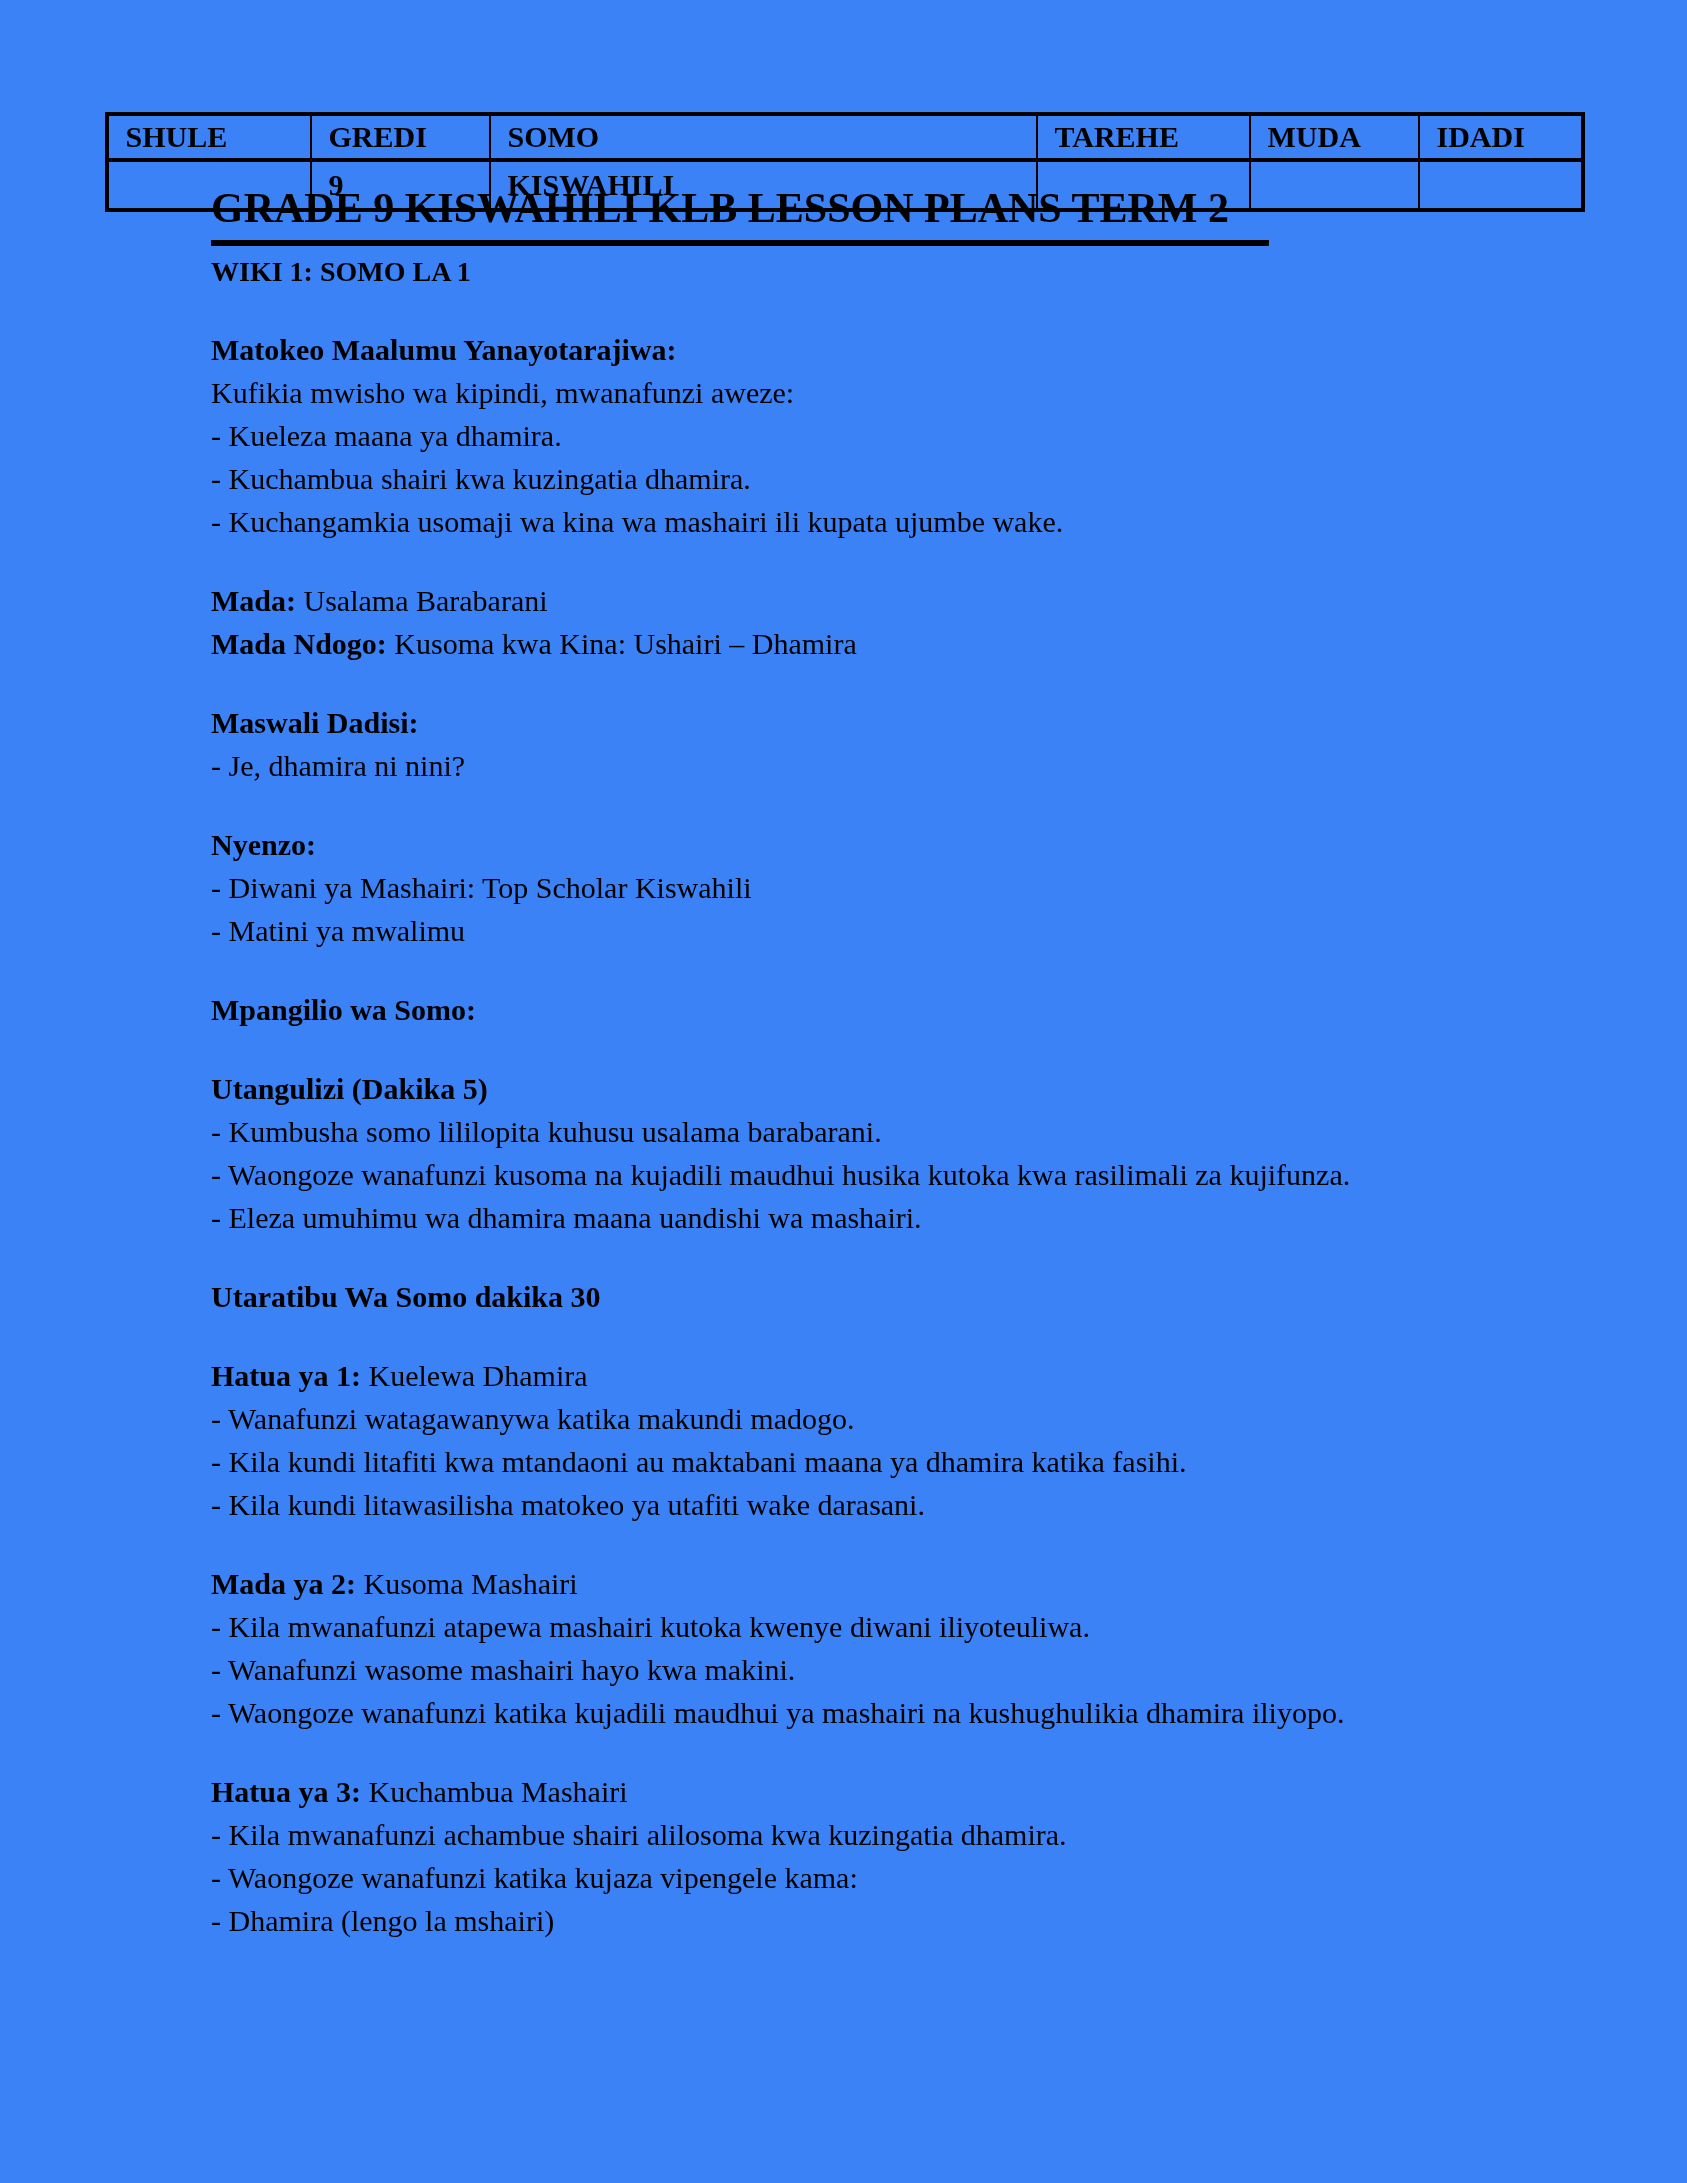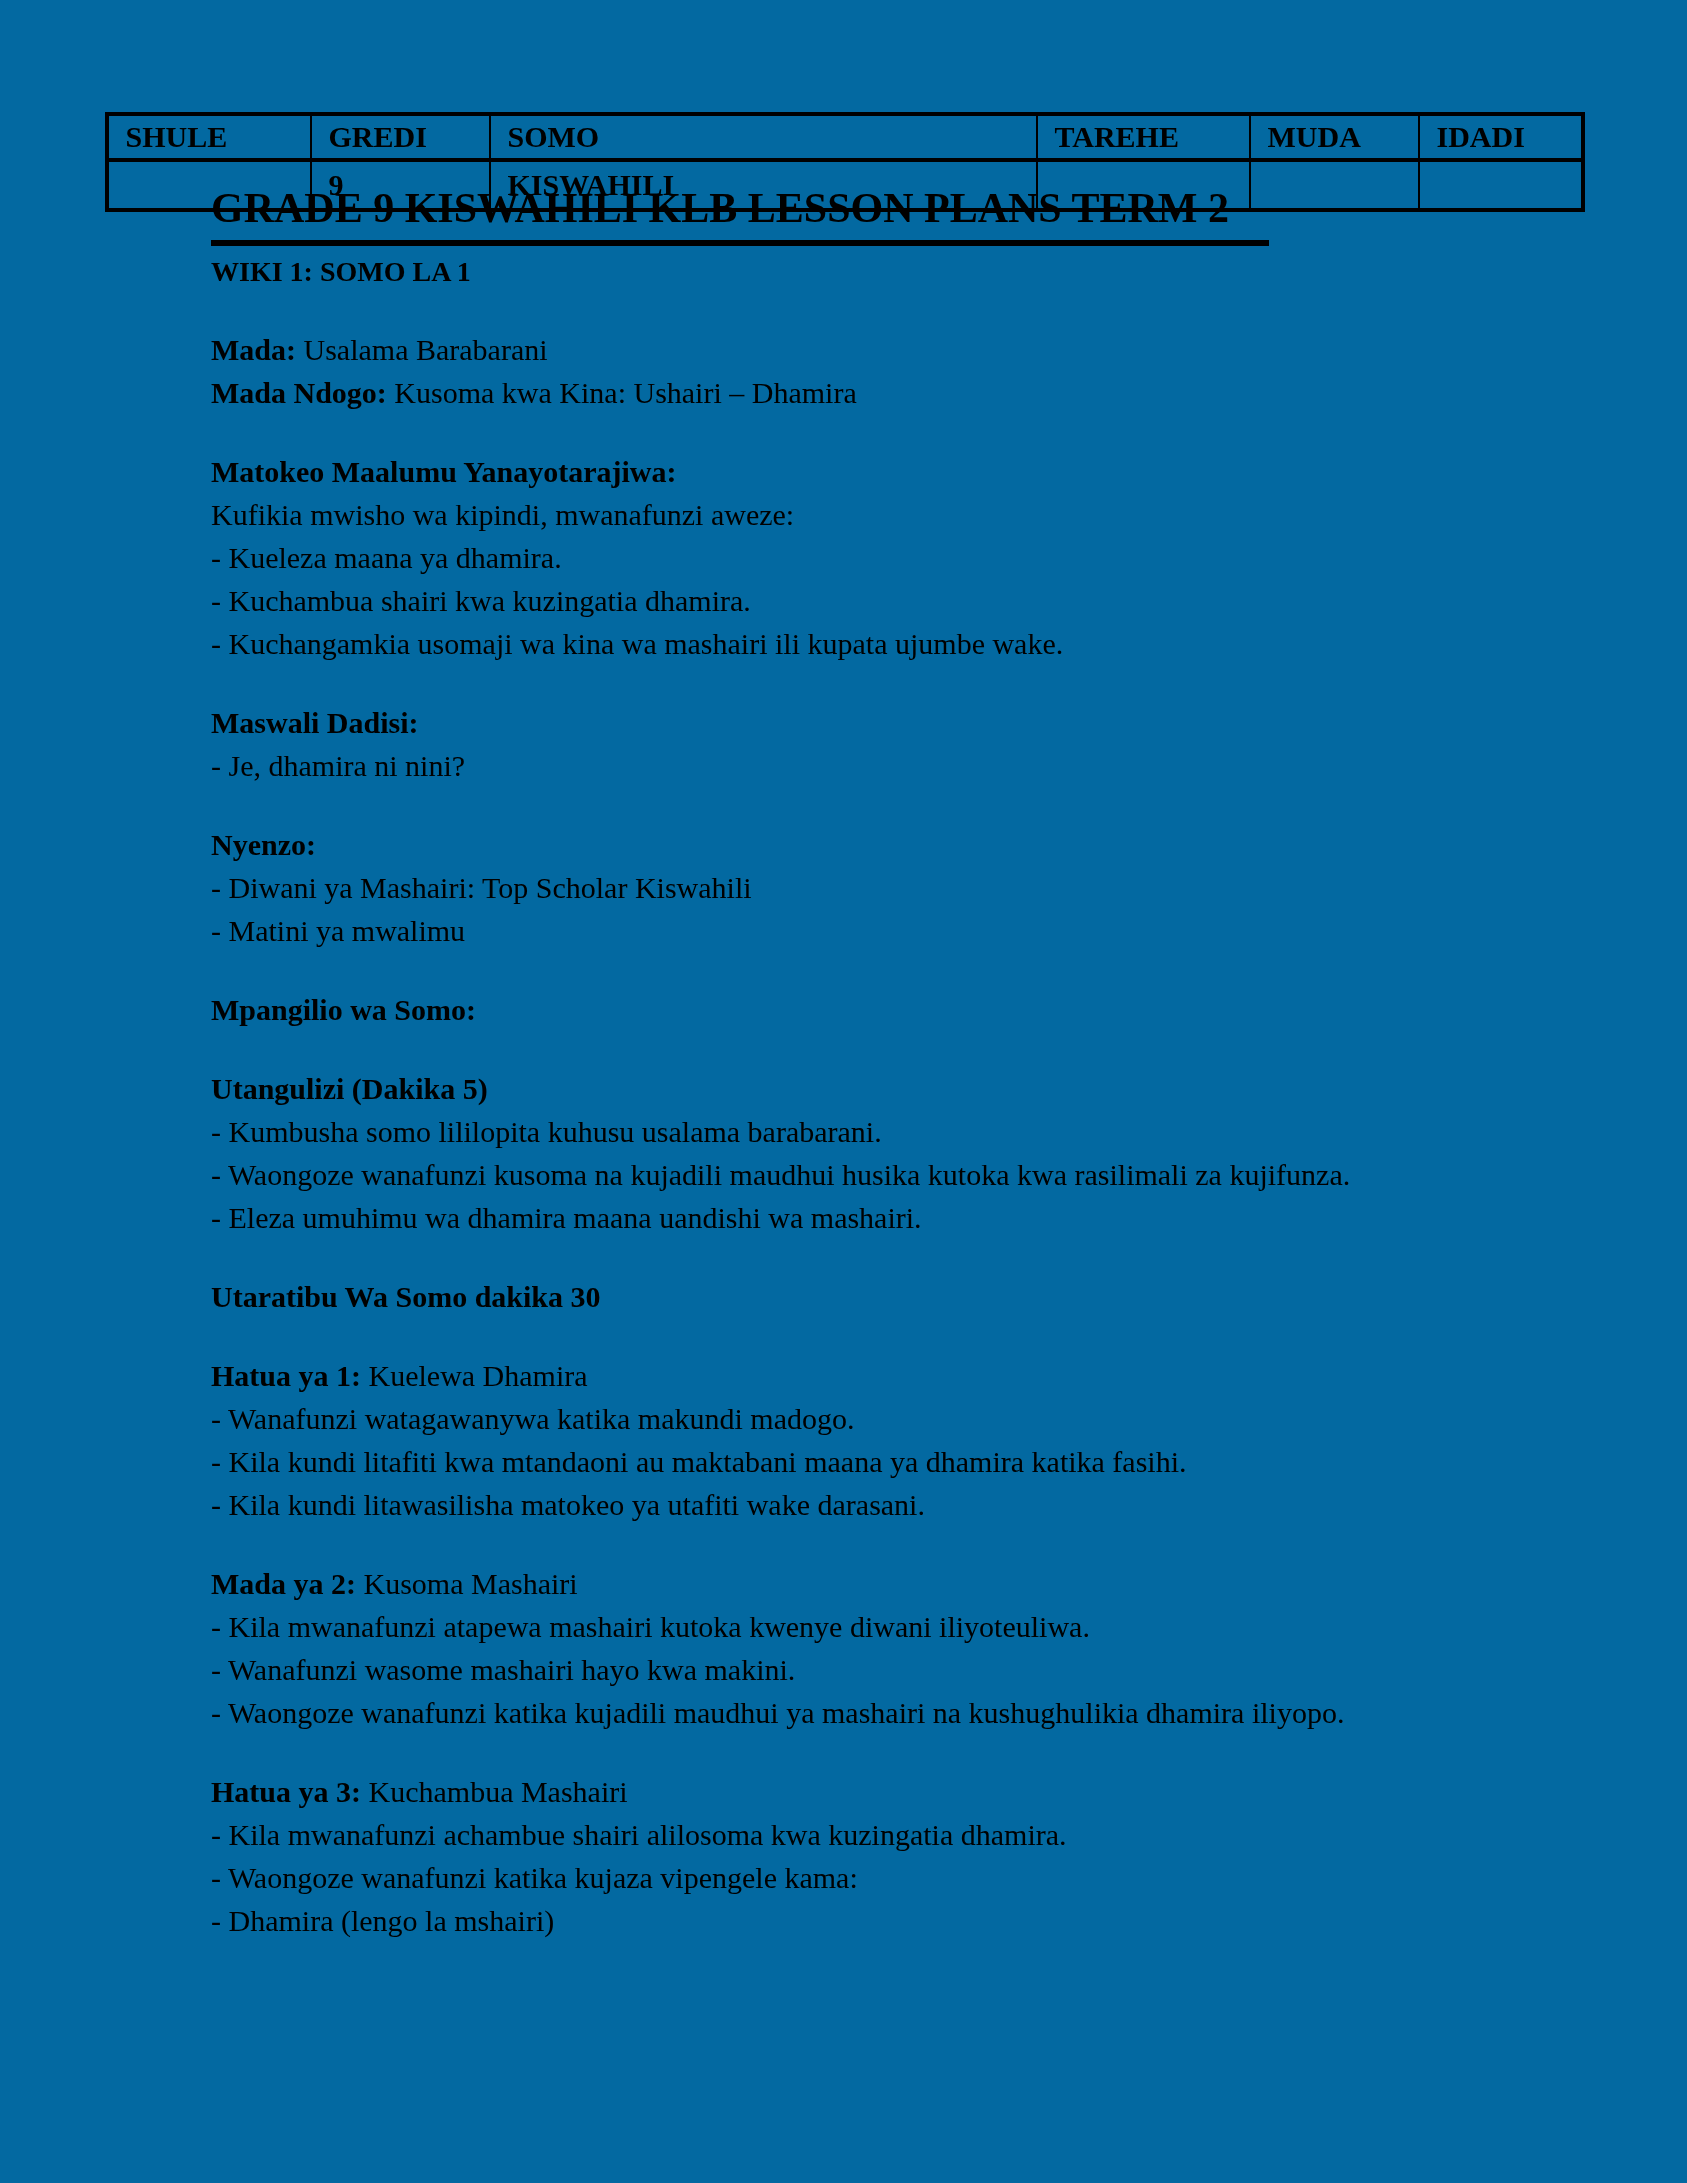--- a/index.html
+++ b/index.html
@@ -1,20 +1,20 @@
 <!DOCTYPE html>
 <html style="font-size:10.6px"><head>
 <meta charset="utf-8">
 <style>
   html,body { margin:0; padding:0; background:#ffffff; }
   .page {
     position:relative;
     width:1687px;
     height:2183px;
-    background:#0369a1;
+    background:#3b82f6;
     color:#000000;
     font-family:"Liberation Serif","DejaVu Serif",serif;
     overflow:hidden;
   }
 
   
   table.doc-table {
     position:absolute;
     left:105px;
     top:112px;
@@ -114,30 +114,30 @@
 
   <div class="content">
 
     <div class="doc-title">
       <span class="u">GRADE 9 KISWAHILI KLB LESSON PLANS TERM 2</span>
     </div>
 
     <div class="doc-subtitle">WIKI 1: SOMO LA 1</div>
 
     <div class="group">
-      <p class="line"><b>Mada:</b><span> Usalama Barabarani</span></p>
-      <p class="line"><b>Mada Ndogo:</b><span> Kusoma kwa Kina: Ushairi – Dhamira</span></p>
-    </div>
-
-    <div class="group">
       <p class="line"><b>Matokeo Maalumu Yanayotarajiwa:</b><span></span></p>
       <p class="line"><b></b><span>Kufikia mwisho wa kipindi, mwanafunzi aweze:</span></p>
       <p class="line"><b></b><span>- Kueleza maana ya dhamira.</span></p>
       <p class="line"><b></b><span>- Kuchambua shairi kwa kuzingatia dhamira.</span></p>
       <p class="line"><b></b><span>- Kuchangamkia usomaji wa kina wa mashairi ili kupata ujumbe wake.</span></p>
+    </div>
+
+    <div class="group">
+      <p class="line"><b>Mada:</b><span> Usalama Barabarani</span></p>
+      <p class="line"><b>Mada Ndogo:</b><span> Kusoma kwa Kina: Ushairi – Dhamira</span></p>
     </div>
 
     <div class="group">
       <p class="line"><b>Maswali Dadisi:</b><span></span></p>
       <p class="line"><b></b><span>- Je, dhamira ni nini?</span></p>
     </div>
 
     <div class="group">
       <p class="line"><b>Nyenzo:</b><span></span></p>
       <p class="line"><b></b><span>- Diwani ya Mashairi: Top Scholar Kiswahili</span></p>

